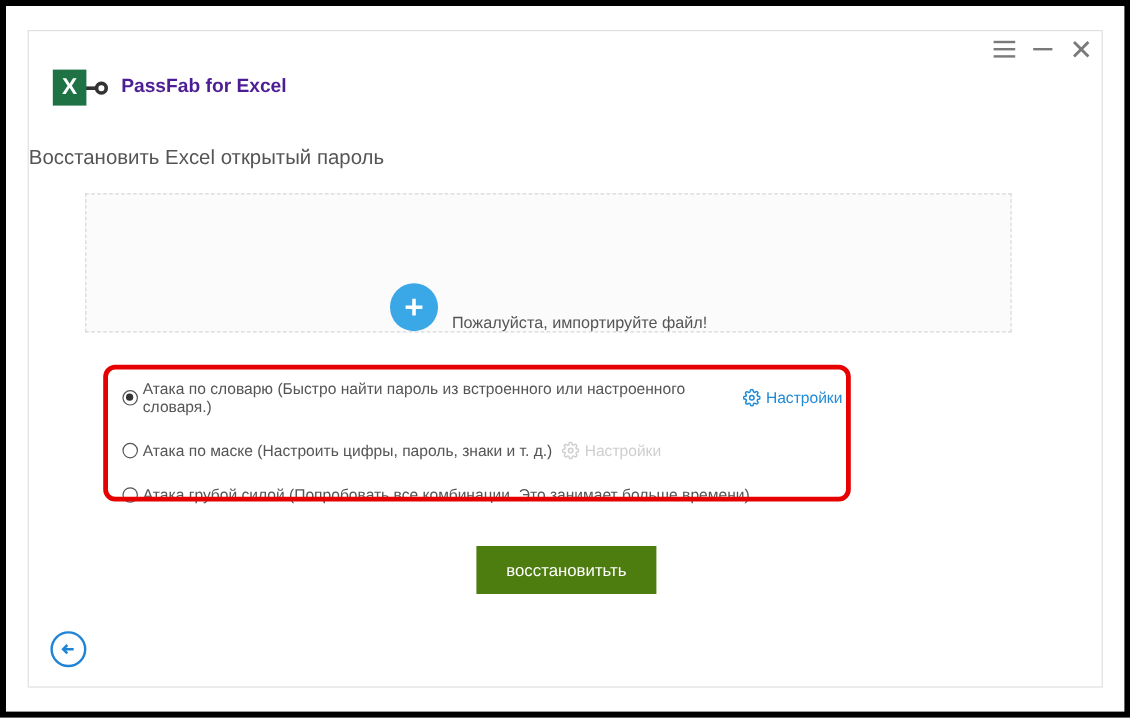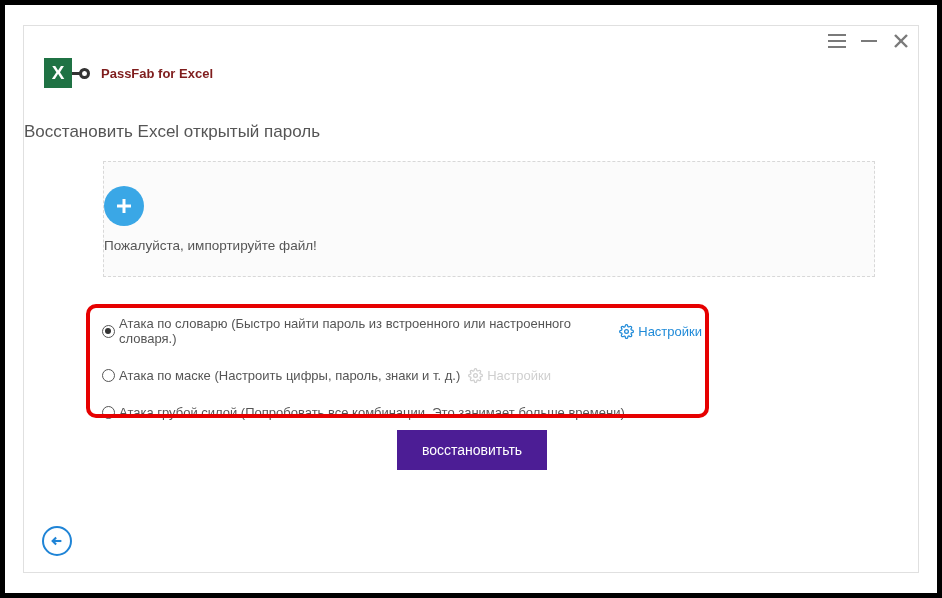--- a/index.html
+++ b/index.html
@@ -75,23 +75,23 @@
     margin-left: -1px;
   }
   .key-circle {
     width: 11px;
     height: 11px;
     border: 3px solid #333;
     border-radius: 50%;
     margin-left: -1px;
   }
   .app-title {
-    font-size: 13px;
+    font-size: 16px;
     font-weight: bold;
-    color: #7f1d1d;
+    color: #4c1d95;
     margin-left: 5px;
   }
   .window-controls {
     position: absolute;
     right: 6px;
     top: 4px;
     display: flex;
     gap: 10px;
     align-items: center;
   }
@@ -116,28 +116,28 @@
     top: 96px;
     left: 0; right: 0;
     text-align: left;
     font-size: 17px;
     color: #555;
   }
   
   .dropzone {
     position: absolute;
     top: 135px;
-    left: 79px;
+    left: 47px;
     width: 772px;
     height: 116px;
     border: 1px dashed #d8d8d8;
     background: #fbfbfb;
     display: flex;
-    flex-direction: column;
-    align-items: flex-start;
+    flex-direction: row;
+    align-items: flex-end;
     justify-content: center;
     gap: 12px;
   }
   .plus-circle {
     width: 40px; height: 40px;
     border-radius: 50%;
     background: #3aa7e6;
     display: flex; align-items:center; justify-content:center;
   }
   .plus-circle svg { width: 20px; height:20px; stroke:#fff; stroke-width:3; }
@@ -194,25 +194,25 @@
   }
   .cfg-link.active { color:#1f8ad8; }
   .cfg-link.disabled { color:#cfcfcf; }
   .gear-svg { width:15px; height:15px; }
   .cfg-link.active .gear-svg { stroke:#1f8ad8; }
   .cfg-link.disabled .gear-svg { stroke:#cfcfcf; }
 
   
   .action-btn {
     position: absolute;
-    top: 404px;
+    top: 429px;
     left: 373px;
     width: 150px;
     height: 40px;
-    background: #4c1d95;
+    background: #4d7c0f;
     color: #fff;
     font-size: 14px;
     border: none;
     cursor: pointer;
     display:flex; align-items:center; justify-content:center;
   }
 
   
   .back-btn {
     position: absolute;

